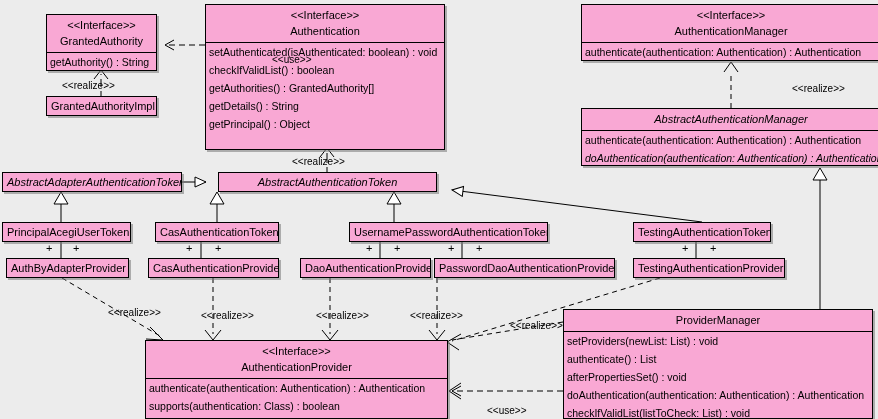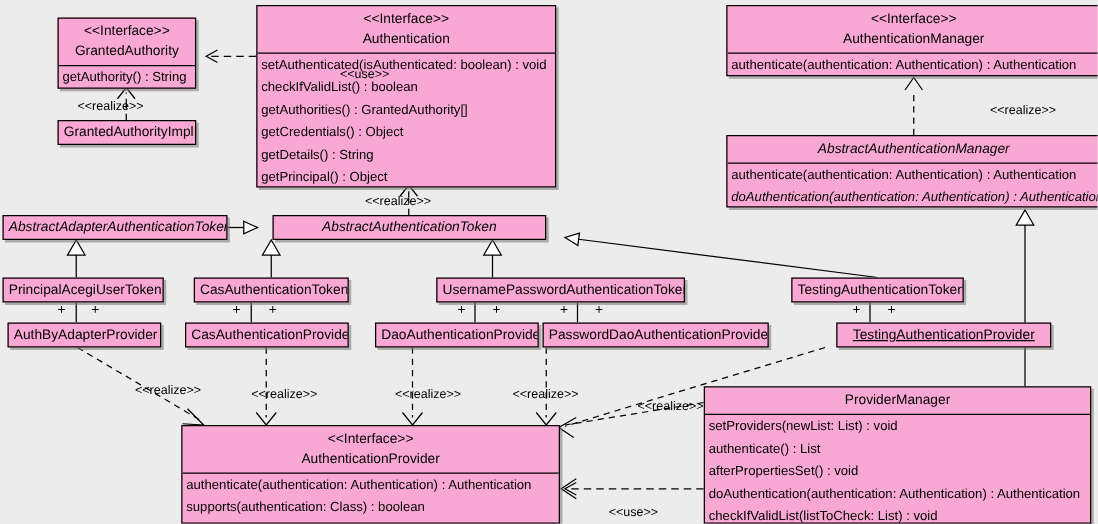--- a/index.html
+++ b/index.html
@@ -148,21 +148,20 @@
     </div>
     <div class="cls" style="left: 205px; top: 4px; width: 240px; height: 146px;">
       <div class="hdr">
         <span class="stereo">&lt;&lt;Interface&gt;&gt;</span>
         <span class="cname">Authentication</span>
       </div>
       <div class="ops sep">
         <div class="op">setAuthenticated(isAuthenticated: boolean) : void</div>
         <div class="op">checkIfValidList() : boolean</div>
         <div class="op">getAuthorities() : GrantedAuthority[]</div>
-        <div class="op">getCredentials() : Object</div>
         <div class="op">getDetails() : String</div>
         <div class="op">getPrincipal() : Object</div>
       </div>
     </div>
     <div class="cls" style="left: 581px; top: 4px; width: 300px; height: 57px;">
       <div class="hdr">
         <span class="stereo">&lt;&lt;Interface&gt;&gt;</span>
         <span class="cname">AuthenticationManager</span>
       </div>
       <div class="ops sep">
@@ -221,21 +220,21 @@
     <div class="cls simple" style="left: 300px; top: 258px; width: 131px; height: 20px;">
       <div class="hdr">
         <span class="cname">DaoAuthenticationProvider</span>
       </div>
     </div>
     <div class="cls simple" style="left: 434px; top: 258px; width: 181px; height: 20px;">
       <div class="hdr">
         <span class="cname">PasswordDaoAuthenticationProvider</span>
       </div>
     </div>
-    <div class="cls simple" style="left: 669px; top: 258px; width: 172px; height: 20px; text-decoration: underline;">
+    <div class="cls simple" style="left: 633px; top: 258px; width: 152px; height: 20px;">
       <div class="hdr">
         <span class="cname">TestingAuthenticationProvider</span>
       </div>
     </div>
     <div class="cls" style="left: 145px; top: 340px; width: 303px; height: 79px;">
       <div class="hdr">
         <span class="stereo">&lt;&lt;Interface&gt;&gt;</span>
         <span class="cname">AuthenticationProvider</span>
       </div>
       <div class="ops sep">

